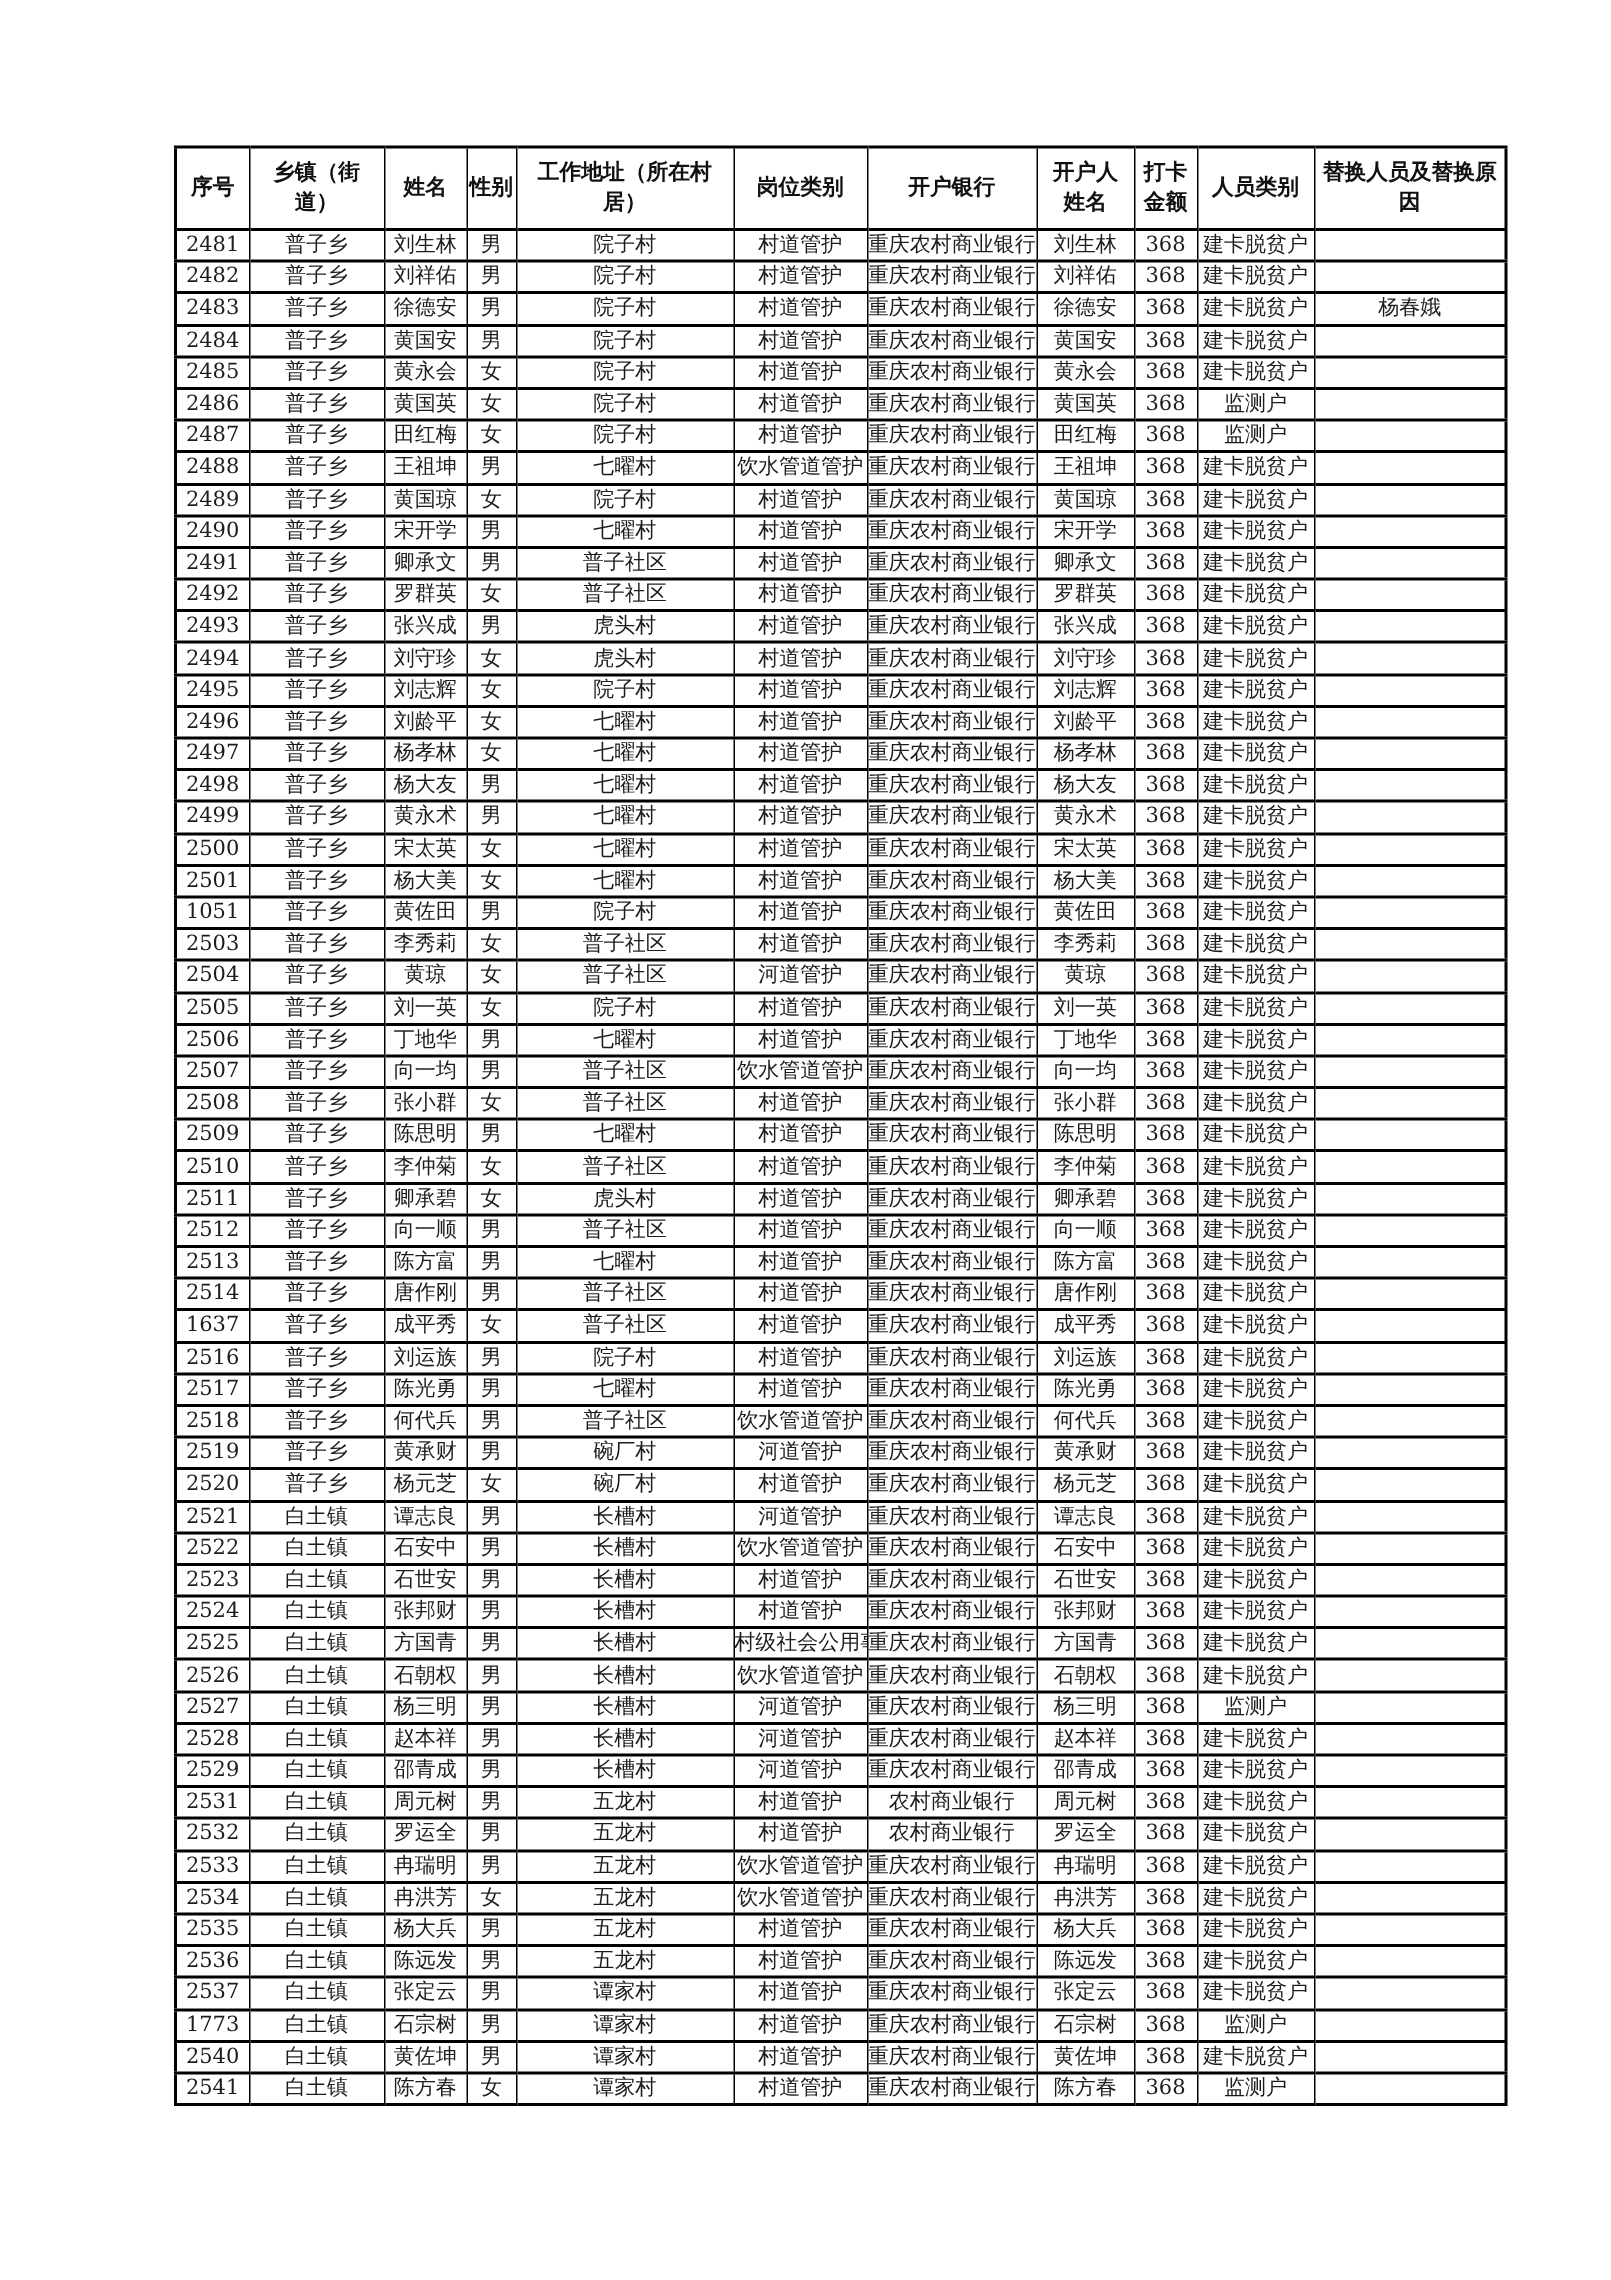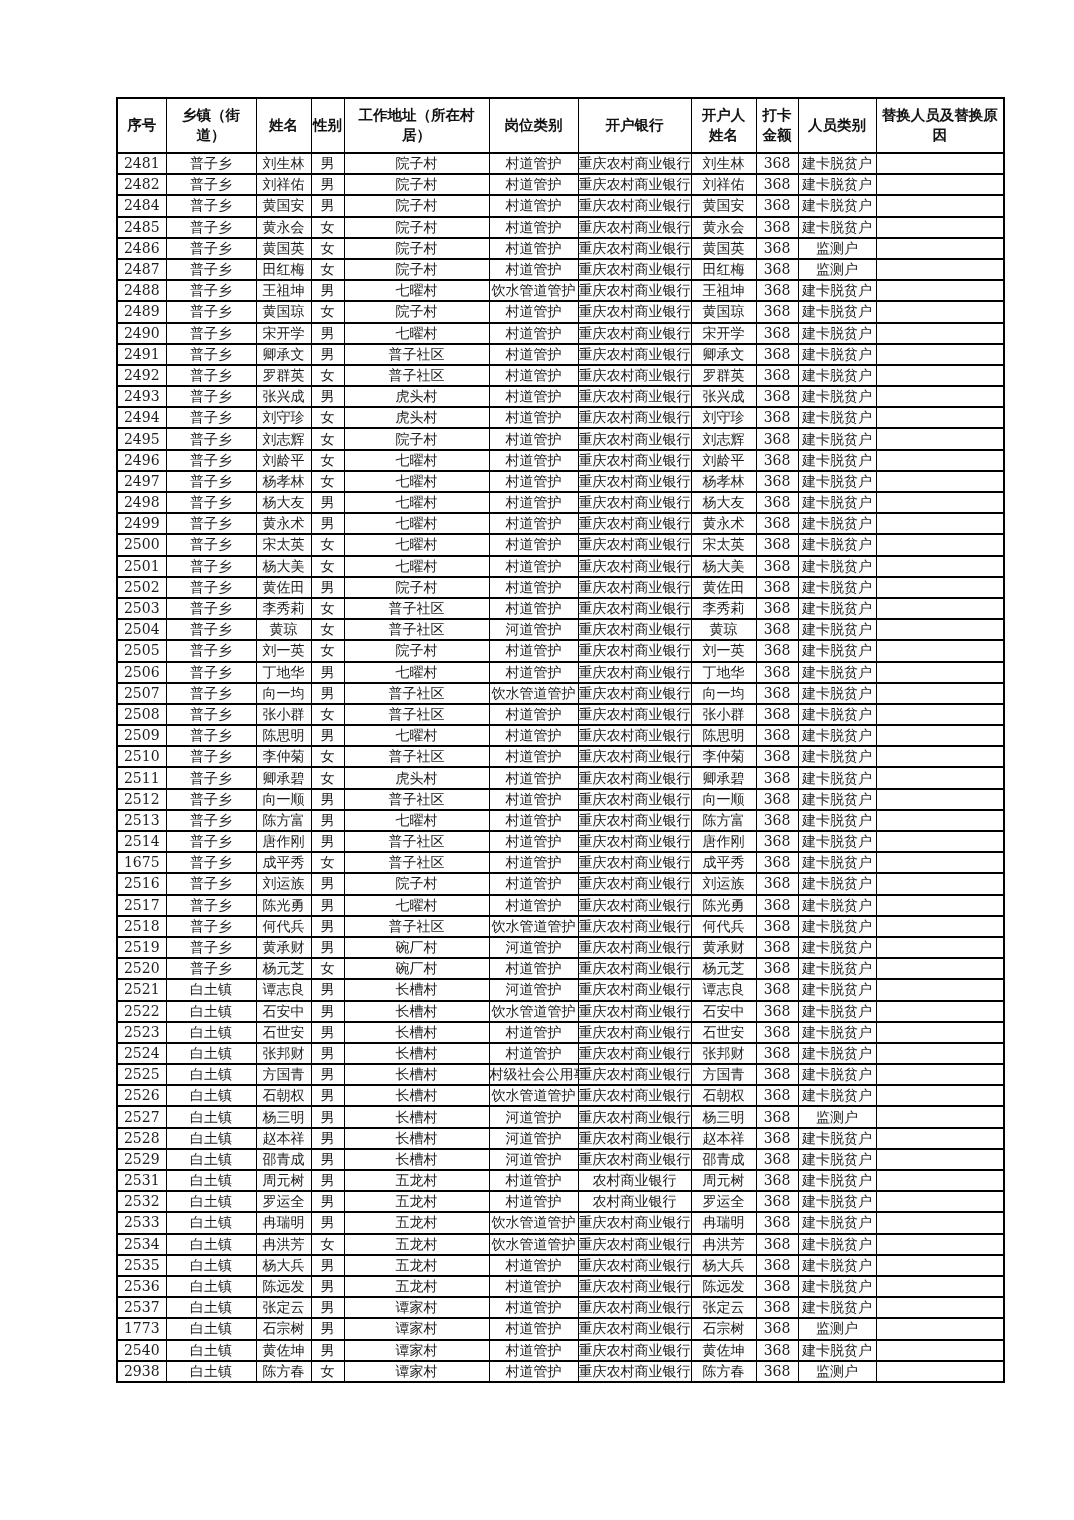--- a/index.html
+++ b/index.html
@@ -114,20 +114,33 @@
           <td>男</td>
           <td>院子村</td>
           <td>村道管护</td>
           <td>重庆农村商业银行</td>
           <td>刘祥佑</td>
           <td>368</td>
           <td>建卡脱贫户</td>
           <td></td>
         </tr>
         <tr>
+          <td>2483</td>
+          <td>普子乡</td>
+          <td>徐德安</td>
+          <td>男</td>
+          <td>院子村</td>
+          <td>村道管护</td>
+          <td>重庆农村商业银行</td>
+          <td>徐德安</td>
+          <td>368</td>
+          <td>建卡脱贫户</td>
+          <td>杨春娥</td>
+        </tr>
+        <tr>
           <td>2484</td>
           <td>普子乡</td>
           <td>黄国安</td>
           <td>男</td>
           <td>院子村</td>
           <td>村道管护</td>
           <td>重庆农村商业银行</td>
           <td>黄国安</td>
           <td>368</td>
           <td>建卡脱贫户</td>
@@ -348,21 +361,21 @@
           <td>女</td>
           <td>七曜村</td>
           <td>村道管护</td>
           <td>重庆农村商业银行</td>
           <td>杨大美</td>
           <td>368</td>
           <td>建卡脱贫户</td>
           <td></td>
         </tr>
         <tr>
-          <td>2502</td>
+          <td>1051</td>
           <td>普子乡</td>
           <td>黄佐田</td>
           <td>男</td>
           <td>院子村</td>
           <td>村道管护</td>
           <td>重庆农村商业银行</td>
           <td>黄佐田</td>
           <td>368</td>
           <td>建卡脱贫户</td>
           <td></td>
@@ -517,21 +530,21 @@
           <td>男</td>
           <td>普子社区</td>
           <td>村道管护</td>
           <td>重庆农村商业银行</td>
           <td>唐作刚</td>
           <td>368</td>
           <td>建卡脱贫户</td>
           <td></td>
         </tr>
         <tr>
-          <td>1675</td>
+          <td>1637</td>
           <td>普子乡</td>
           <td>成平秀</td>
           <td>女</td>
           <td>普子社区</td>
           <td>村道管护</td>
           <td>重庆农村商业银行</td>
           <td>成平秀</td>
           <td>368</td>
           <td>建卡脱贫户</td>
           <td></td>
@@ -829,21 +842,21 @@
           <td>男</td>
           <td>谭家村</td>
           <td>村道管护</td>
           <td>重庆农村商业银行</td>
           <td>黄佐坤</td>
           <td>368</td>
           <td>建卡脱贫户</td>
           <td></td>
         </tr>
         <tr>
-          <td>2938</td>
+          <td>2541</td>
           <td>白土镇</td>
           <td>陈方春</td>
           <td>女</td>
           <td>谭家村</td>
           <td>村道管护</td>
           <td>重庆农村商业银行</td>
           <td>陈方春</td>
           <td>368</td>
           <td>监测户</td>
           <td></td>

